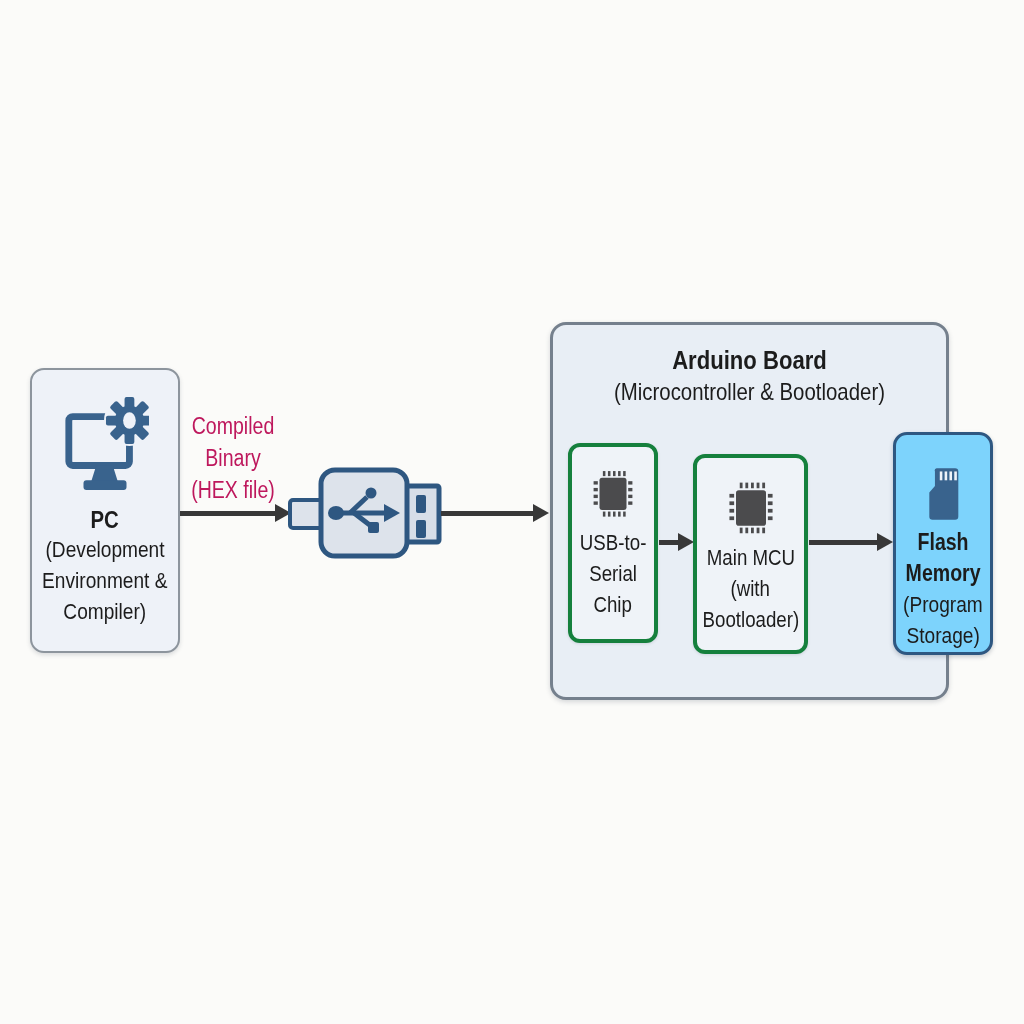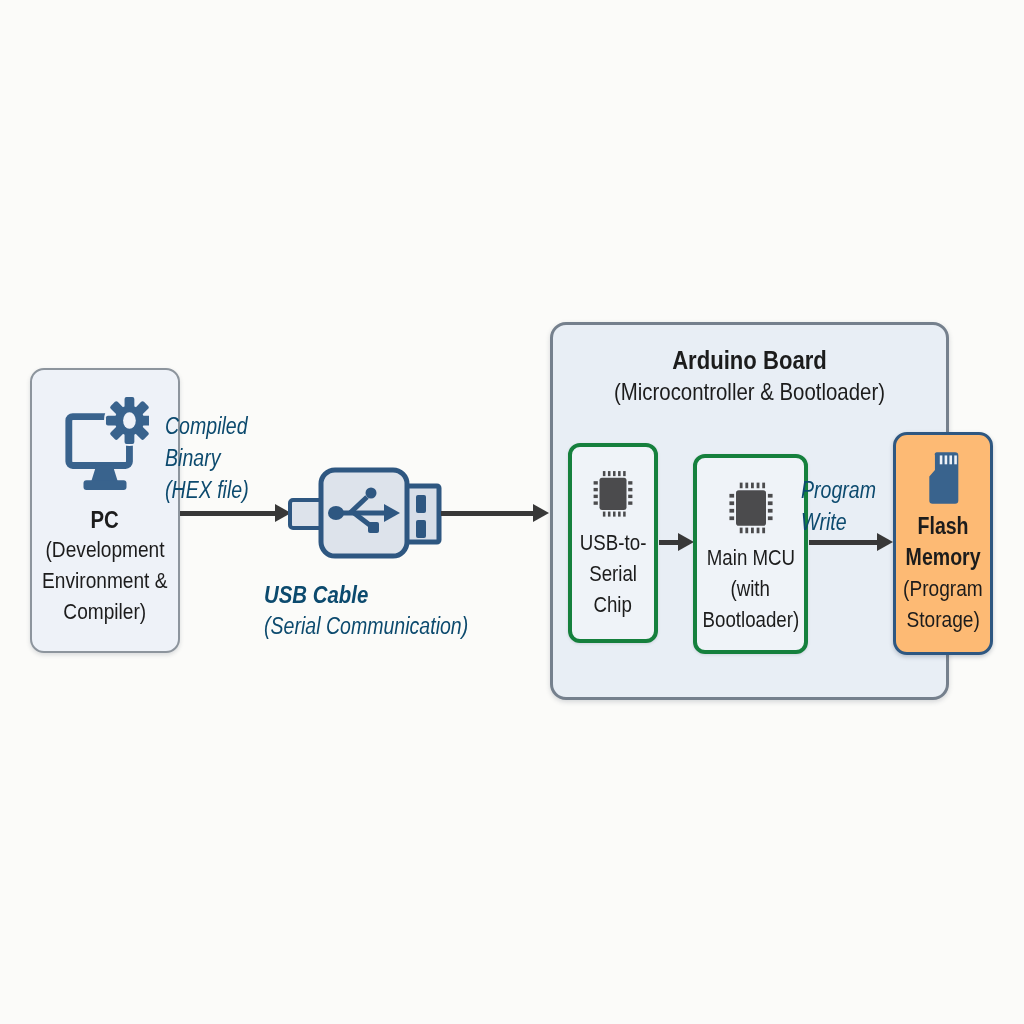--- a/index.html
+++ b/index.html
@@ -22,27 +22,27 @@
     box-shadow:0 2px 5px rgba(60,70,90,.20);
   }
   .inner-box{
     position:absolute;box-sizing:border-box;
     background:#eff3f8;border:4px solid #15803d;border-radius:12px;
     box-shadow:0 1px 3px rgba(60,70,90,.15);
     display:flex;flex-direction:column;align-items:center;padding-top:18px;
   }
   .flash-box{
     position:absolute;box-sizing:border-box;
-    background:#fdba74;border:3.5px solid #2e5781;border-radius:14px;
+    background:#7dd3fc;border:3.5px solid #2e5781;border-radius:14px;
     box-shadow:0 2px 4px rgba(40,55,80,.25);
-    display:flex;flex-direction:column;align-items:center;padding-top:14px;
+    display:flex;flex-direction:column;align-items:center;padding-top:30px;
   }
   
   .cond{transform:scaleX(0.85);transform-origin:50% 50%;white-space:nowrap;}
-  .lbl{position:absolute;font-size:23px;line-height:32px;color:#0c4a6e;font-style:italic;}
+  .lbl{position:absolute;text-align:center;font-size:23px;line-height:32px;color:#be185d;}
   .line{font-size:22.5px;line-height:31px;text-align:center;}
   .pc-title{font-size:24px;line-height:28px;font-weight:700;margin-top:12px;}
   .board-title{margin-top:20px;text-align:center;font-size:26px;line-height:31px;font-weight:700;}
   .board-sub{text-align:center;font-size:24px;line-height:31px;}
   .ib-line{font-size:22px;line-height:31px;text-align:center;}
   .fl-bold{font-size:23px;line-height:31px;font-weight:700;text-align:center;}
   .fl-sub{font-size:22.5px;line-height:31px;text-align:center;}
   .gap6{margin-top:6px;}
   .gap4{margin-top:4px;}
   
@@ -102,24 +102,20 @@
       <ellipse cx="48" cy="47" rx="8" ry="7" stroke="none"></ellipse>
       <line x1="52" y1="47" x2="100" y2="47"></line>
       <polygon points="96,38 112,47 96,56" stroke="none"></polygon>
       <line x1="62" y1="47" x2="79" y2="31"></line>
       <circle cx="83" cy="27" r="5.5" stroke="none"></circle>
       <line x1="66" y1="47" x2="83" y2="60"></line>
       <rect x="80" y="56" width="11" height="11" rx="2" stroke="none"></rect>
     </g>
   </svg>
 
-  <div class="lbl" style="left:246px;top:580px;width:240px;">
-    <div class="cond" style="font-size:24px;line-height:30px;font-weight:700;">USB Cable</div>
-    <div class="cond" style="font-size:23px;line-height:32px;">(Serial Communication)</div>
-  </div>
 
   <div class="arrow" style="left:441px;top:511px;width:92px;"></div>
 
   <div class="abs board-box">
     <div class="board-title cond">Arduino Board</div>
     <div class="board-sub cond">(Microcontroller &amp; Bootloader)</div>
 
     <div class="inner-box" style="left:15px;top:118px;width:90px;height:200px;">
       <svg width="54" height="56" viewBox="0 0 64 64" aria-hidden="true">
         <g fill="#4b4b4d">
@@ -176,24 +172,20 @@
             <rect x="50" y="42" width="5" height="4"></rect>
         </g>
       </svg>
       <div class="gap4"></div>
       <div class="ib-line cond">Main MCU</div>
       <div class="ib-line cond">(with</div>
       <div class="ib-line cond">Bootloader)</div>
     </div>
 
     <div class="arrow" style="left:256px;top:215px;width:68px;"></div>
-    <div class="lbl" style="left:239px;top:149px;width:120px;">
-      <div class="cond">Program</div>
-      <div class="cond">Write</div>
-    </div>
 
     <div class="flash-box" style="left:340px;top:107px;width:100px;height:223px;">
       <svg width="56" height="58" viewBox="0 0 60 72" aria-hidden="true">
         <path d="M22 4 H45 a4 4 0 0 1 4 4 V64 a4 4 0 0 1 -4 4 H17 a4 4 0 0 1 -4 -4 V34 L20 26 V8 a3 3 0 0 1 2 -4 Z" fill="#39638d"></path>
         <rect x="26" y="8" width="3.2" height="11" fill="#eef2f8"></rect>
         <rect x="32" y="8" width="3.2" height="11" fill="#eef2f8"></rect>
         <rect x="38" y="8" width="3.2" height="11" fill="#eef2f8"></rect>
         <rect x="44" y="8" width="3.2" height="11" fill="#eef2f8"></rect>
       </svg>
       <div class="gap4"></div>

